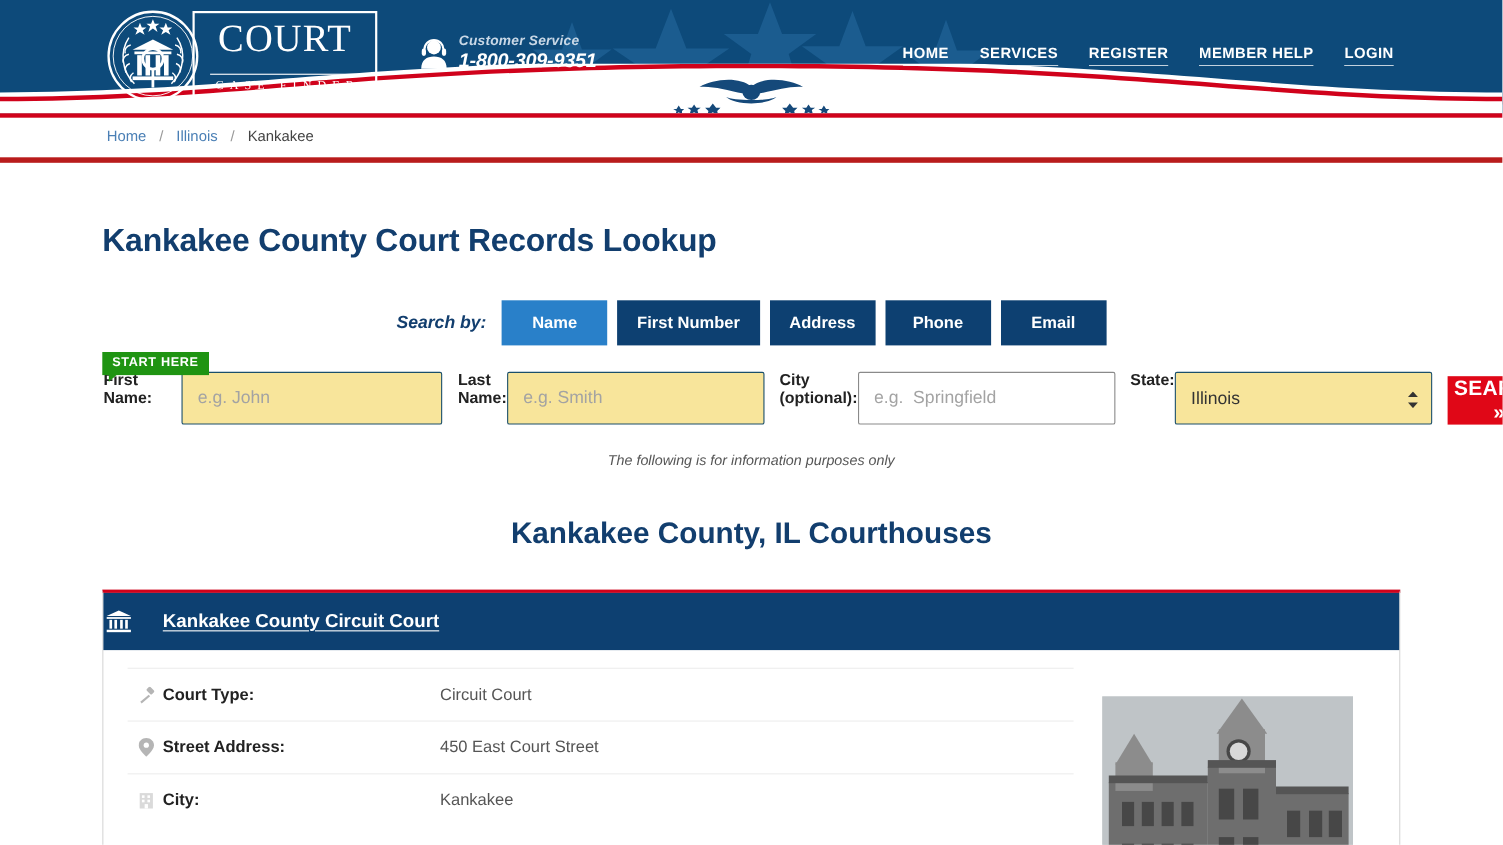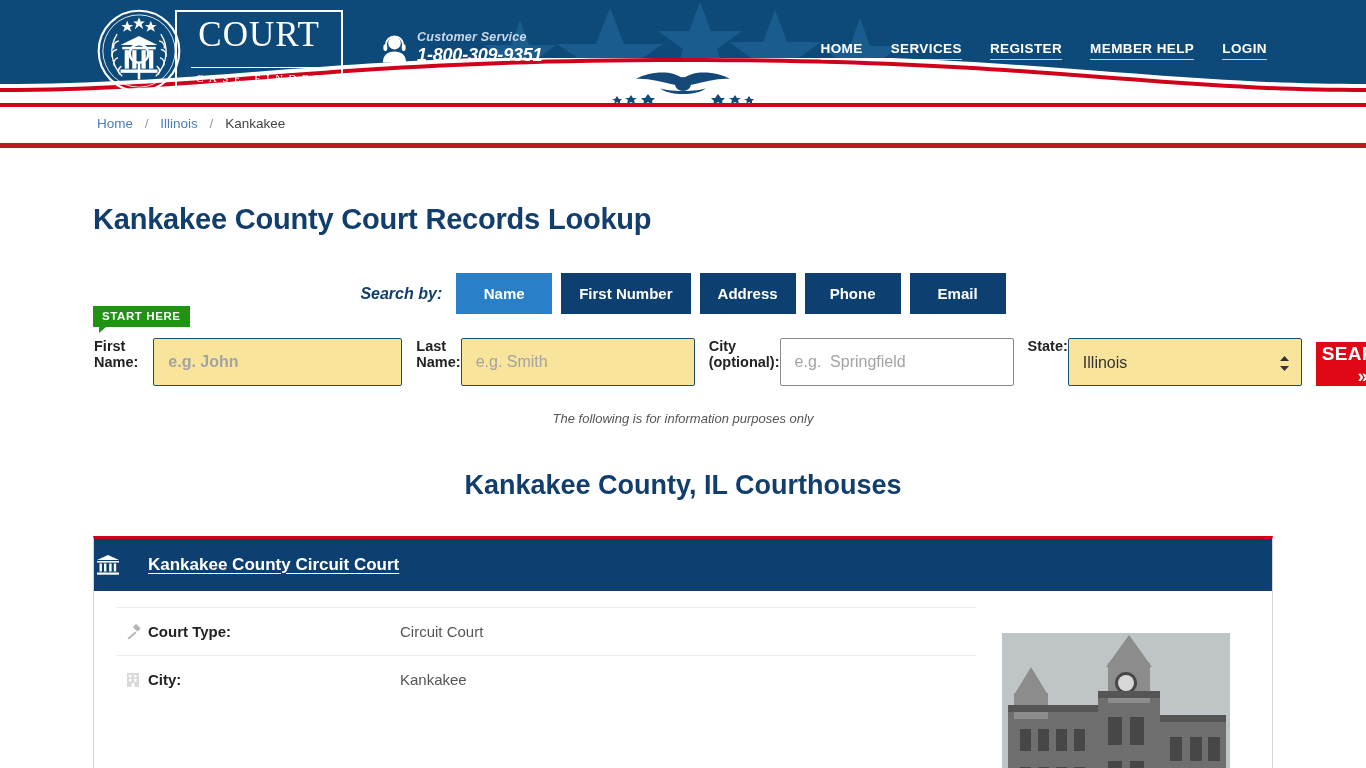--- a/index.html
+++ b/index.html
@@ -122,41 +122,41 @@
   .fld { display:flex; flex-direction:row; }
   .fld-label {
     font-size:14.5px; font-weight:bold; color:#222; margin-bottom:6px;
   }
   .fld input, .fld select {
     height:48px; border:1px solid #1b4f6b; background:#f8e59b;
     font-size:16px; font-family:inherit; color:#333;
     padding:0 14px; outline:none; border-radius:2px;
   }
   .fld input::placeholder { color:#a3a3a3; }
-  .fld.first input { width:264px;font-weight:bold; }
+  .fld.first input { width:264px; }
   .fld.last input { width:234px; }
   .fld.city input { width:234px; background:#ffffff; border:1px solid #8a8a8a; }
   .fld.state { position:relative; }
   .fld.state select {
     width:234px; appearance:none; -webkit-appearance:none;
     padding-right:34px;
   }
   .spin {
     position:absolute; right:12px; bottom:15px;
     font-size:16px; color:#333; line-height:.6; pointer-events:none;
     display:flex; flex-direction:column; gap:3px;
   }
   .btn-search {
     height:44px; width:190px; background:#e00717; color:#ffffff;
     border:none; font-family:inherit; font-size:19px; font-weight:bold;
     letter-spacing:.3px; cursor:pointer;
   }
 
   .start-here {
-    position:absolute; left:0px; top:103px;
+    position:absolute; left:0px; top:117px;
     background:#1f9412; color:#ffffff;
     font-size:11.5px; font-weight:bold; letter-spacing:.6px;
     padding:4px 9px 5px 9px;
   }
   .start-here:after {
     content:""; position:absolute; left:6px; bottom:-6px;
     border-left:7px solid #1f9412;
     border-bottom:6px solid transparent;
   }
 
@@ -388,20 +388,30 @@
           <span class="ricon">
             <svg width="16" height="16" viewBox="0 0 16 16">
                 <g fill="#b5b5b5">
                   <rect x="1" y="10.5" width="10" height="2" transform="rotate(-40 6 11.5)"></rect>
                   <rect x="7.5" y="1.5" width="6.5" height="4.6" rx="1" transform="rotate(45 10.7 3.8)"></rect>
                 </g>
               </svg>
           </span>
           <span class="rlabel">Court Type:</span>
           <span class="rvalue">Circuit Court</span>
+        </div>
+        <div class="trow">
+          <span class="ricon">
+            <svg width="14" height="17" viewBox="0 0 14 17">
+                <path d="M7 0 C3 0 0 3 0 6.6 C0 11 7 17 7 17 C7 17 14 11 14 6.6 C14 3 11 0 7 0 Z" fill="#b5b5b5"></path>
+                <circle cx="7" cy="6.4" r="2.4" fill="#ffffff"></circle>
+              </svg>
+          </span>
+          <span class="rlabel">Street Address:</span>
+          <span class="rvalue">450 East Court Street</span>
         </div>
         <div class="trow">
           <span class="ricon">
             <svg width="14" height="16" viewBox="0 0 14 16">
                 <g fill="#dadada">
                   <rect x="1" y="1" width="12" height="14"></rect>
                 </g>
                 <g fill="#ffffff">
                   <rect x="3" y="3" width="2.4" height="2.4"></rect>
                   <rect x="8" y="3" width="2.4" height="2.4"></rect>

